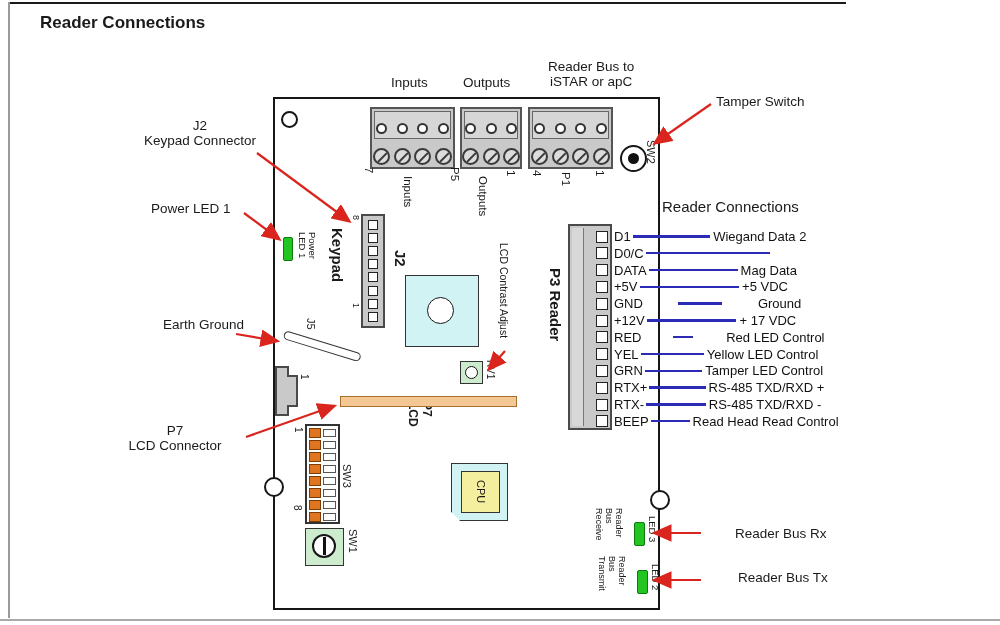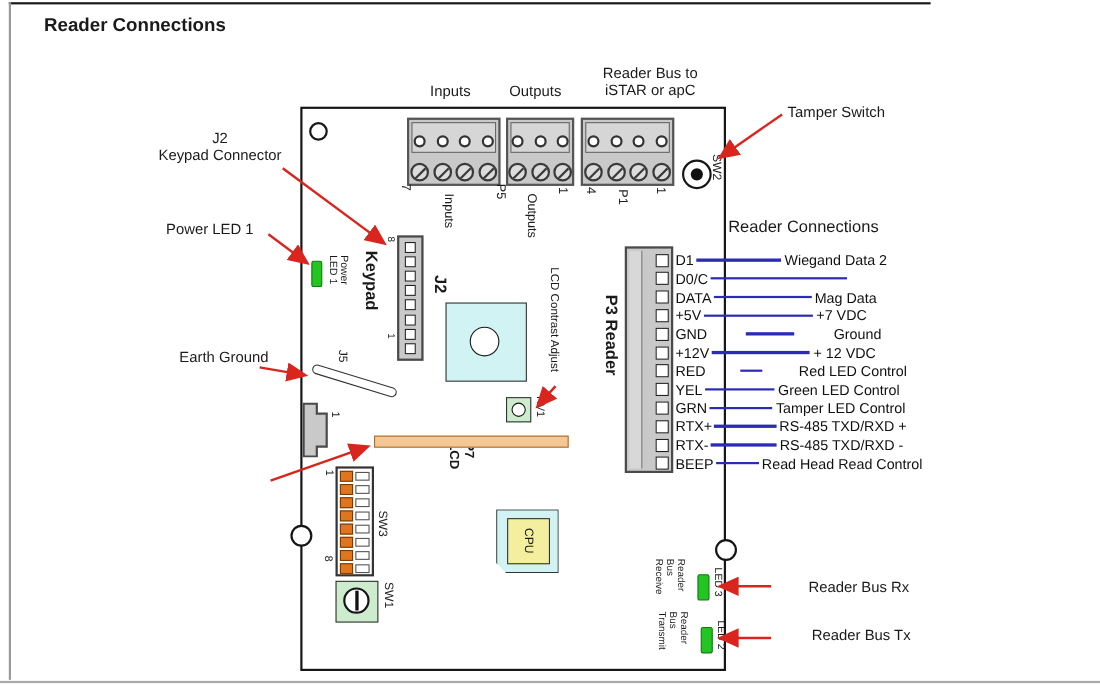--- a/index.html
+++ b/index.html
@@ -232,45 +232,45 @@
       </div>
       <div class="pinrow" style="top: 261.6px;">
         <div class="pinlbl">DATA</div>
         <div class="bline"></div>
         <div class="pindesc">Mag Data</div>
         <div class="pspacer"></div>
       </div>
       <div class="pinrow" style="top: 278.4px;">
         <div class="pinlbl">+5V</div>
         <div class="bline"></div>
-        <div class="pindesc">+7 VDC</div>
+        <div class="pindesc">+5 VDC</div>
         <div class="pspacer"></div>
       </div>
       <div class="pinrow" style="top: 295.2px; gap: 33px;">
         <div class="pinlbl">GND</div>
         <div class="bline"></div>
         <div class="pindesc">Ground</div>
         <div class="pspacer"></div>
       </div>
       <div class="pinrow" style="top: 312px;">
         <div class="pinlbl">+12V</div>
         <div class="bline"></div>
-        <div class="pindesc">+ 12 VDC</div>
+        <div class="pindesc">+ 17 VDC</div>
         <div class="pspacer"></div>
       </div>
       <div class="pinrow" style="top: 328.8px; gap: 30px;">
         <div class="pinlbl">RED</div>
         <div class="bline"></div>
         <div class="pindesc">Red LED Control</div>
         <div class="pspacer"></div>
       </div>
       <div class="pinrow" style="top: 345.6px;">
         <div class="pinlbl">YEL</div>
         <div class="bline"></div>
-        <div class="pindesc">Green LED Control</div>
+        <div class="pindesc">Yellow LED Control</div>
         <div class="pspacer"></div>
       </div>
       <div class="pinrow" style="top: 362.4px;">
         <div class="pinlbl">GRN</div>
         <div class="bline"></div>
         <div class="pindesc">Tamper LED Control</div>
         <div class="pspacer"></div>
       </div>
       <div class="pinrow" style="top: 379.2px;">
         <div class="pinlbl">RTX+</div>
@@ -301,20 +301,22 @@
   <div class="v" style="left:649px;top:564px;font-size:9.5px;">LED 2</div>
   <div class="v" style="left:597px;top:556px;font-size:9px;">Reader
 Bus
 Transmit</div>
 
   <div class="callout" style="left:716px;top:94px;">Tamper Switch</div>
   <div class="callout" style="left:110px;top:118px;width:180px;">J2
 Keypad Connector</div>
   <div class="callout" style="left:151px;top:201px;">Power LED  1</div>
   <div class="callout" style="left:163px;top:317px;">Earth Ground</div>
+  <div class="callout" style="left:95px;top:423px;width:160px;">P7
+LCD Connector</div>
   <div class="callout" style="left:735px;top:526px;">Reader Bus Rx</div>
   <div class="callout" style="left:738px;top:570px;">Reader Bus Tx</div>
 
   <svg class="arrowlayer" width="1000" height="625">
     <defs>
       <marker id="ah" markerWidth="9" markerHeight="8" refX="7.5" refY="4" orient="auto">
         <path d="M0,0 L9,4 L0,8 Z" fill="#d9251d"></path>
       </marker>
     </defs>
     <g stroke="#d9251d" stroke-width="2.2" fill="none">

